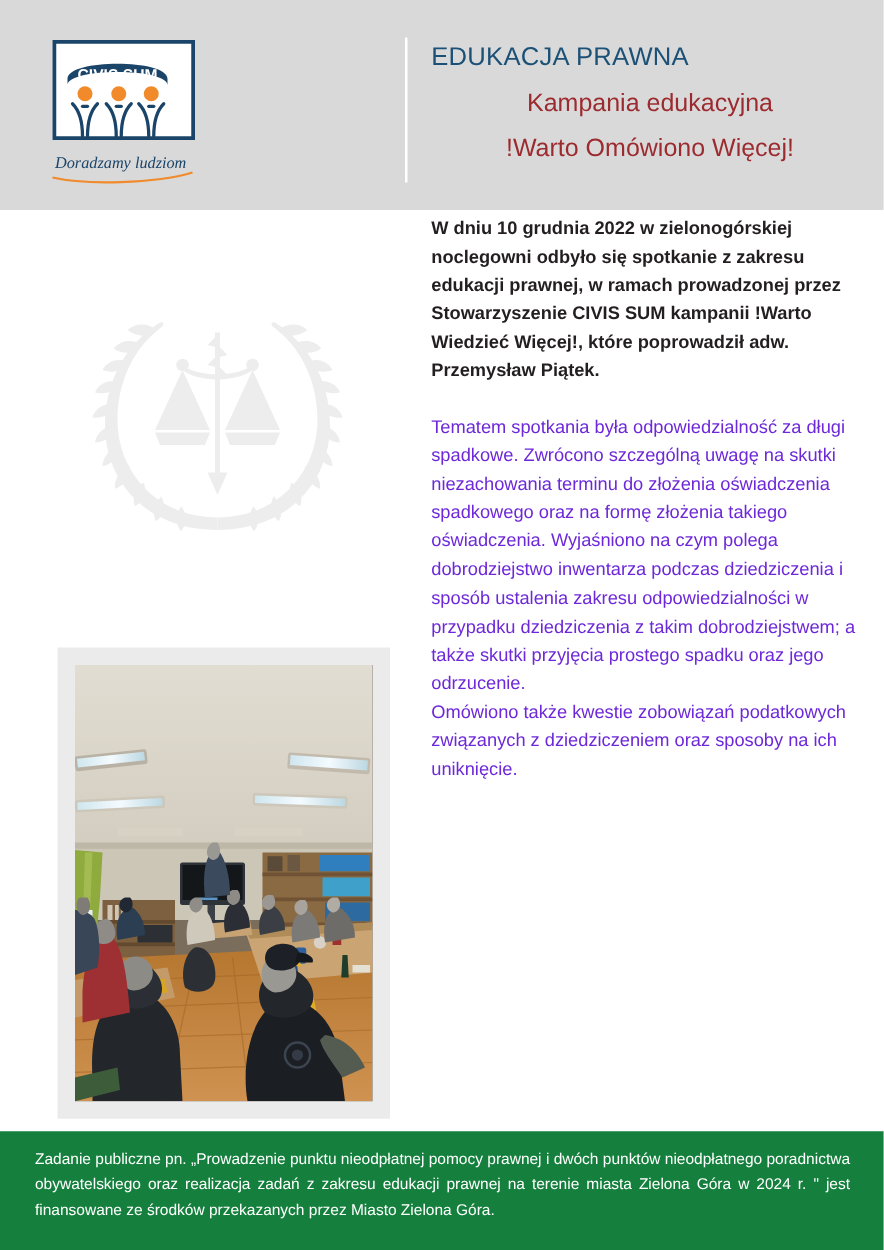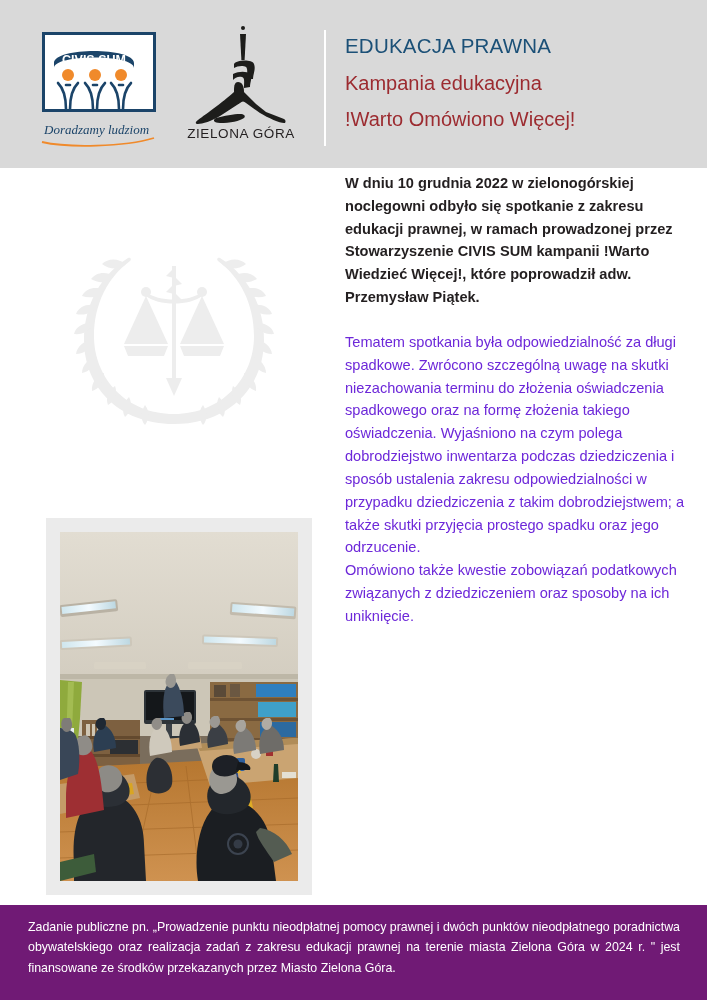--- a/index.html
+++ b/index.html
@@ -68,20 +68,21 @@
     line-height: 1.0;
   }
   .title-1 {
     font-size: 20.5px; color: #1b5077;
     letter-spacing: 0.2px;
     margin: 6px 0 0 0;
   }
   .title-2, .title-3 {
     font-size: 20px; color: #9c2b30;
     margin: 16px 0 0 0;
+    text-align: center;
   }
 
   
   .watermark {
     position: absolute; left: 48px; top: 228px;
     width: 252px; height: 200px;
     opacity: 1;
   }
 
   .photo-frame {
@@ -114,21 +115,21 @@
     line-height: 1.565;
     color: #6d28d9;
     margin: 22px 0 0 0;
   }
   .para + .para { margin-top: 0; }
 
   
   .footer {
     position: absolute; left: 0; top: 905px;
     width: 707px; height: 95px;
-    background: #701a75;
+    background: #15803d;
   }
   .footer-text {
     position: absolute; left: 28px; top: 12px;
     width: 652px;
     font-family: "Liberation Sans", sans-serif;
     font-size: 12.4px; line-height: 1.64;
     color: #ffffff;
     text-align: justify;
   }
 </style>
@@ -162,34 +163,20 @@
           <circle cx="68" cy="8" r="6" fill="#f08a2b"></circle>
         </svg>
       </div>
       <svg class="civis-slogan" viewBox="0 0 120 34">
         <text x="6" y="18" font-family="Liberation Serif, serif" font-size="13" font-style="italic" fill="#1b4469">Doradzamy ludziom</text>
         <path d="M4,26 C30,32 86,31 116,22" fill="none" stroke="#f08a2b" stroke-width="1.8"></path>
       </svg>
 
     </div>
 
-    <div class="logo-zg">
-      <svg class="zg-mark" viewBox="0 0 102 104">
-        <g fill="#1d1d1b">
-          <circle cx="53" cy="4" r="2"></circle>
-          <path d="M50,10 L56,10 L54.6,36 L51.4,36 Z"></path>
-          <path d="M44,40 C46,36 62,35 64,40 C66,45 63,50 63,55 L57,55 C57,49 58,45 56,43 C53,41 47,42 44,44 Z"></path>
-          <path d="M43,50 C49,47 57,47 60,50 C63,53 60,58 60,63 L54,64 C54,58 55,54 52,53 C48,52 45,54 43,56 Z"></path>
-          <path d="M48,58 C52,58 54,62 54,68 C54,74 51,78 48,80 C45,78 44,72 44,66 C44,61 45,58 48,58 Z"></path>
-          <path d="M8,96 C16,90 36,76 46,66 C48,64 50,64 52,66 L66,80 L76,88 L94,95 C96,96 96,99 94,99 C90,99 78,94 70,89 L56,79 C54,77 52,77 50,79 L30,92 C22,97 12,100 8,100 C5,100 5,98 8,96 Z"></path>
-          <path d="M26,94 C34,92 44,90 50,90 C54,90 56,92 54,94 C50,97 40,99 30,99 C24,99 22,96 26,94 Z"></path>
-        </g>
-      </svg>
-      <div class="zg-label">ZIELONA GÓRA</div>
-    </div>
   </div>
 
   <div class="header-divider"></div>
 
   <div class="header-titles">
     <div class="title-line title-1">EDUKACJA PRAWNA</div>
     <div class="title-line title-2">Kampania edukacyjna</div>
     <div class="title-line title-3">!Warto Omówiono Więcej!</div>
   </div>
 </div>

